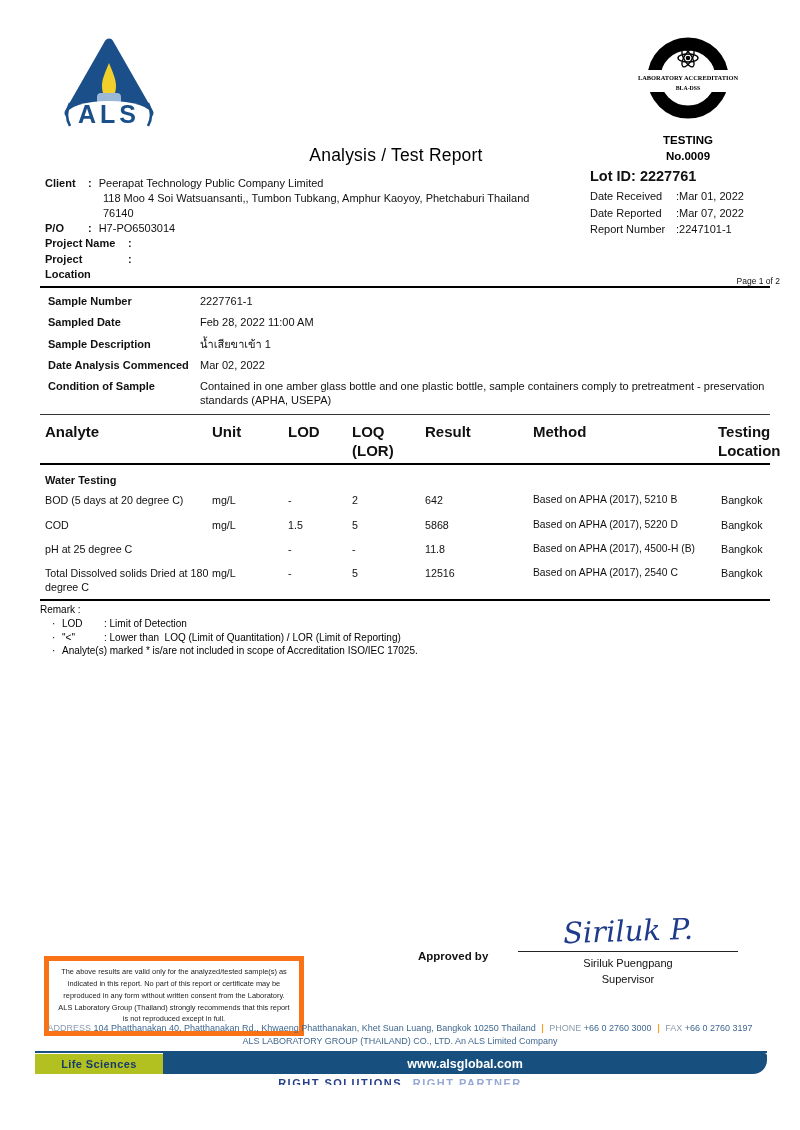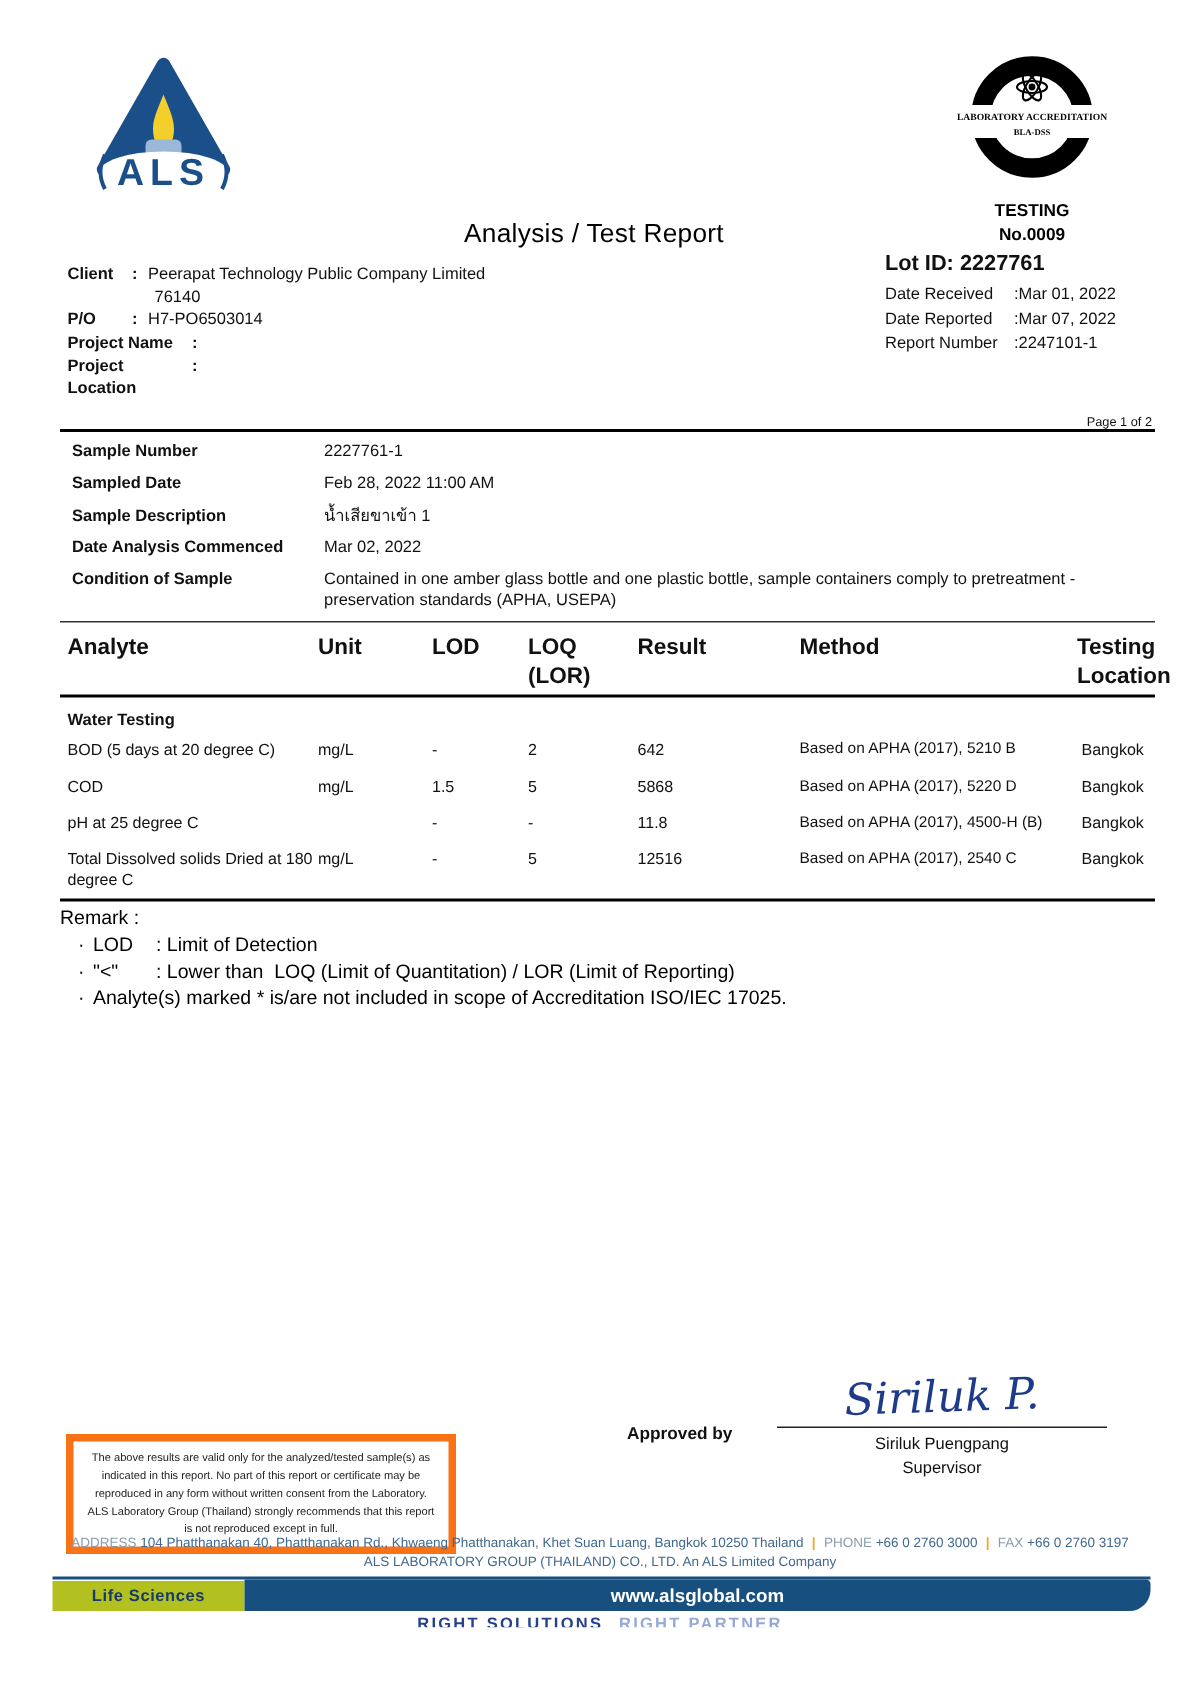--- a/index.html
+++ b/index.html
@@ -20,45 +20,45 @@
   .c-row { display:flex; line-height:1.4; }
   .c-label { font-weight:bold; }
   .lbl-a { width:40px; }
   .lbl-b { width:80px; }
   .c-colon { padding:0 7px 0 3px; font-weight:bold; }
   .client-address { margin-left:58px; width:440px; line-height:1.35; }
   .lot-block { position:absolute; left:590px; top:0px; width:185px; }
   .lot-id { font-weight:bold; font-size:14.5px; margin-bottom:4px; }
   .lot-row { display:flex; font-size:11px; line-height:1.5; }
   .lot-label { width:86px; }
-  .page-indicator { text-align:right; padding-right:32px; font-size:8.5px; margin-top:10px; }
+  .page-indicator { text-align:right; padding-right:20px; font-size:8.5px; margin-top:10px; }
 
   .rule { margin-left:40px; margin-right:30px; }
   .rule-heavy { border-top:2.5px solid #000; }
   .rule-mid   { border-top:2px solid #000; }
   .rule-thin  { border-top:1px solid #333; }
 
   
   .sample-info { padding:3px 35px 2px 48px; font-size:11px; }
-  .s-row { display:flex; line-height:1.3; padding:3px 0 4px;gap:16px; }
+  .s-row { display:flex; line-height:1.3; padding:3px 0 4px; }
   .s-label { font-weight:bold; width:152px; flex:none; }
   .s-value { width:570px; }
 
   
   .results { margin:4px 30px 0 45px; }
   .t-head { display:grid; grid-template-columns:167px 76px 64px 73px 108px 185px 1fr;
             font-weight:bold; font-size:15px; line-height:1.25; padding:4px 0 3px; }
   .t-section { font-weight:bold; font-size:11px; padding:5px 0 2px; }
   .t-row { display:grid; grid-template-columns:167px 76px 64px 73px 108px 185px 1fr;
            font-size:10.7px; line-height:1.25; padding:6px 0 5px; }
   .t-cell-method { font-size:10.3px; }
   .t-cell-loc { padding-left:3px; }
 
   
-  .remark { margin:3px 30px 0 40px; font-size:13px; color:#000; }
+  .remark { margin:3px 30px 0 40px; font-size:10px; color:#000; }
   .remark-title { margin-bottom:2px; }
   .remark-item { display:flex; line-height:1.35; padding-left:12px; }
   .remark-bullet { width:10px; flex:none; }
   .remark-term { min-width:42px; white-space:pre-wrap; }
   .remark-def { white-space:pre-wrap; }
 
   
   .disclaimer { position:absolute; left:44px; top:956px; width:260px; border:5px solid #f97316;
                 box-shadow:0 0 0 1px #fff inset; padding:5px 8px 6px; font-size:7.4px;
                 line-height:1.6; text-align:center; color:#222; }
@@ -131,20 +131,21 @@
     <div class="report-title">Analysis / Test Report</div>
   </div>
 
   <div class="client-section">
     <div class="c-row">
       <span class="c-label lbl-a">Client</span>
       <span class="c-colon">:</span>
       <span>Peerapat Technology Public Company Limited</span>
     </div>
     <div class="client-address">
+      <div>118 Moo 4 Soi Watsuansanti,, Tumbon Tubkang, Amphur Kaoyoy, Phetchaburi Thailand</div>
       <div>76140</div>
     </div>
     <div class="c-row">
       <span class="c-label lbl-a">P/O</span>
       <span class="c-colon">:</span>
       <span>H7-PO6503014</span>
     </div>
     <div class="c-row">
       <span class="c-label lbl-b">Project Name</span>
       <span class="c-colon">:</span>

